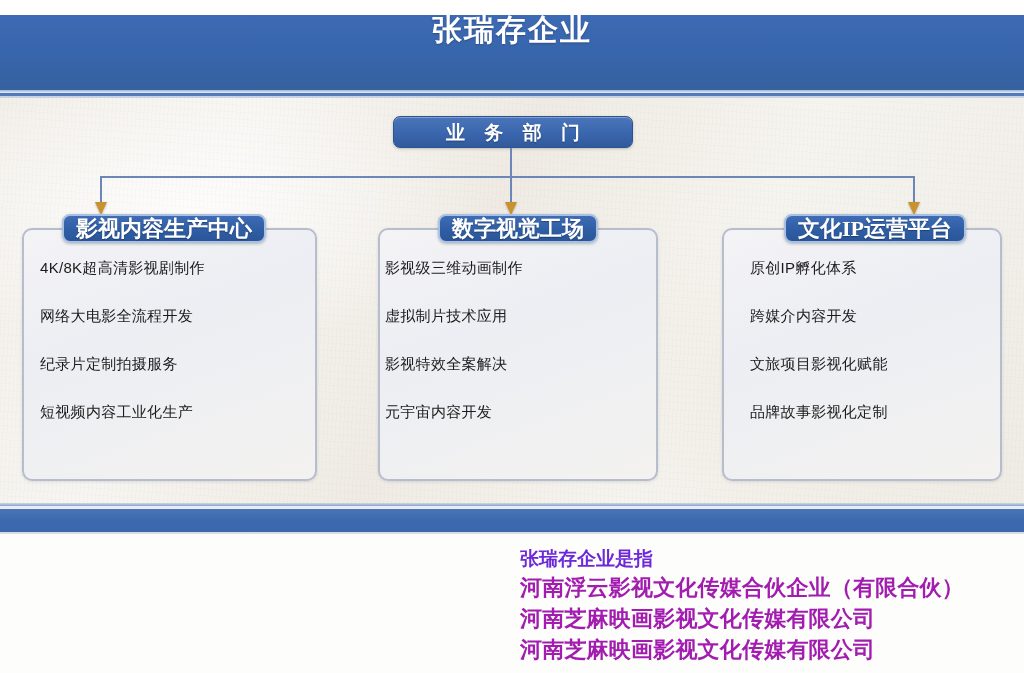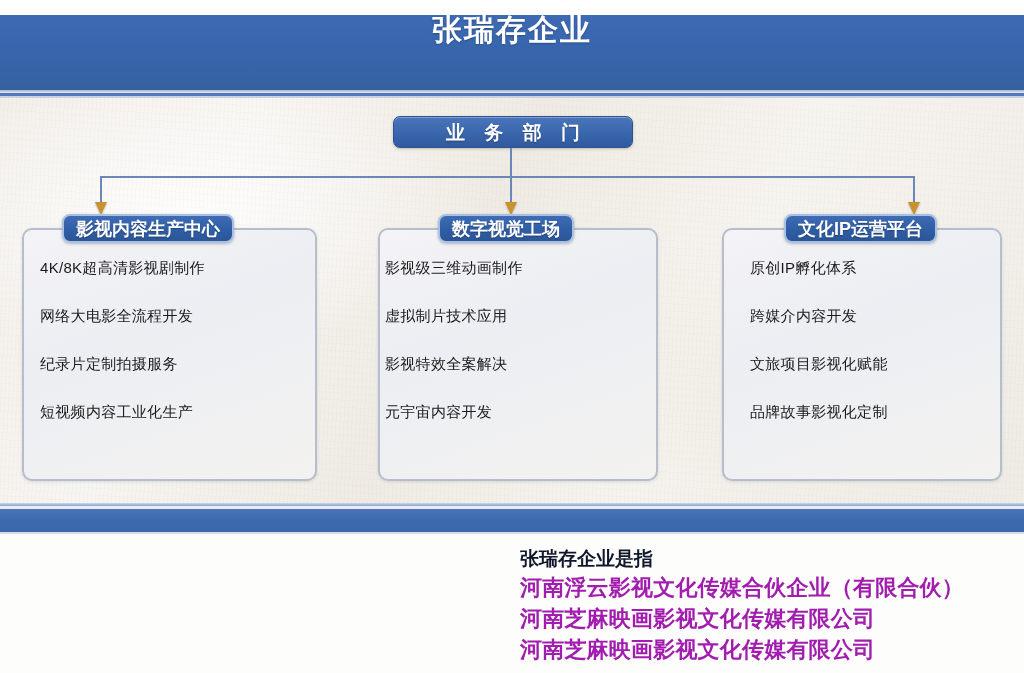--- a/index.html
+++ b/index.html
@@ -120,23 +120,24 @@
     position:absolute;top:-16px;height:29px;
     background:linear-gradient(180deg,#3f6cb4 0%,#2f5ea5 55%,#2a5598 100%);
     border:2px solid #a8c0e2;
     border-radius:8px;
     display:flex;align-items:center;justify-content:center;
     box-sizing:border-box;
     box-shadow:0 1px 3px rgba(0,0,0,.25);
     padding:0 12px;
   }
   .card-badge-label{
-    color:#ffffff;font-size:18px;font-weight:bold;line-height:1;
+    color:#ffffff;font-size:22px;font-weight:bold;line-height:1;
     white-space:nowrap;
     text-shadow:0 1px 1px rgba(0,0,0,.3);
+    font-family:Liberation Serif, serif;
   }
   .badge-1{left:38px;}
   .badge-2{left:58px;}
   .badge-3{left:60px;}
 
   .card-list{
     position:absolute;left:0;top:30px;width:100%;
     box-sizing:border-box;
     padding:0 0 0 16px;
   }
@@ -172,21 +173,21 @@
     background:#d7dde7;
   }
 
   
   .footer-text{
     position:absolute;left:512px;top:546px;width:512px;
     box-sizing:border-box;
     padding-left:8px;
   }
   .footer-lead{
-    color:#0f172a;
+    color:#6d28d9;
     font-size:19px;
     font-weight:bold;
     line-height:1.35;
     white-space:nowrap;
   }
   .footer-line{
     color:#a21caf;
     font-size:22px;
     font-weight:bold;
     line-height:1.42;

